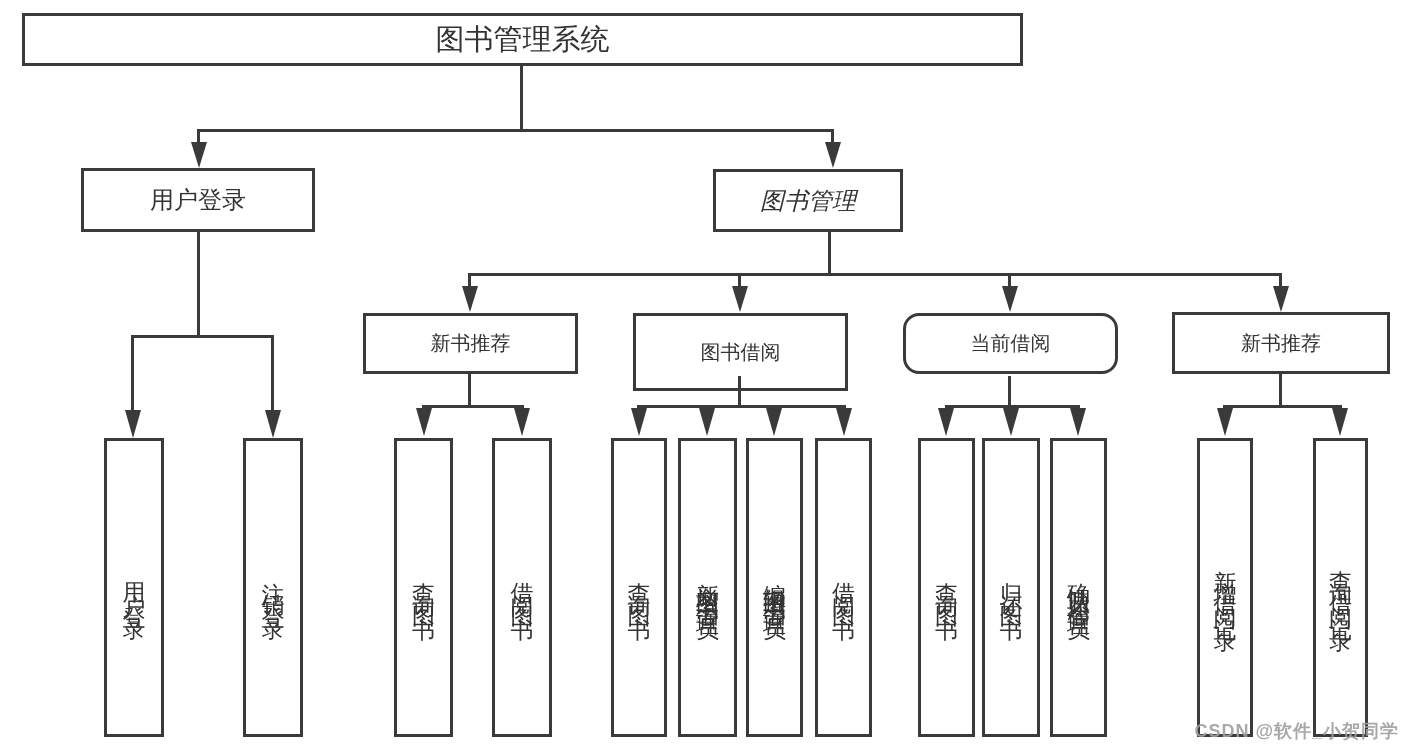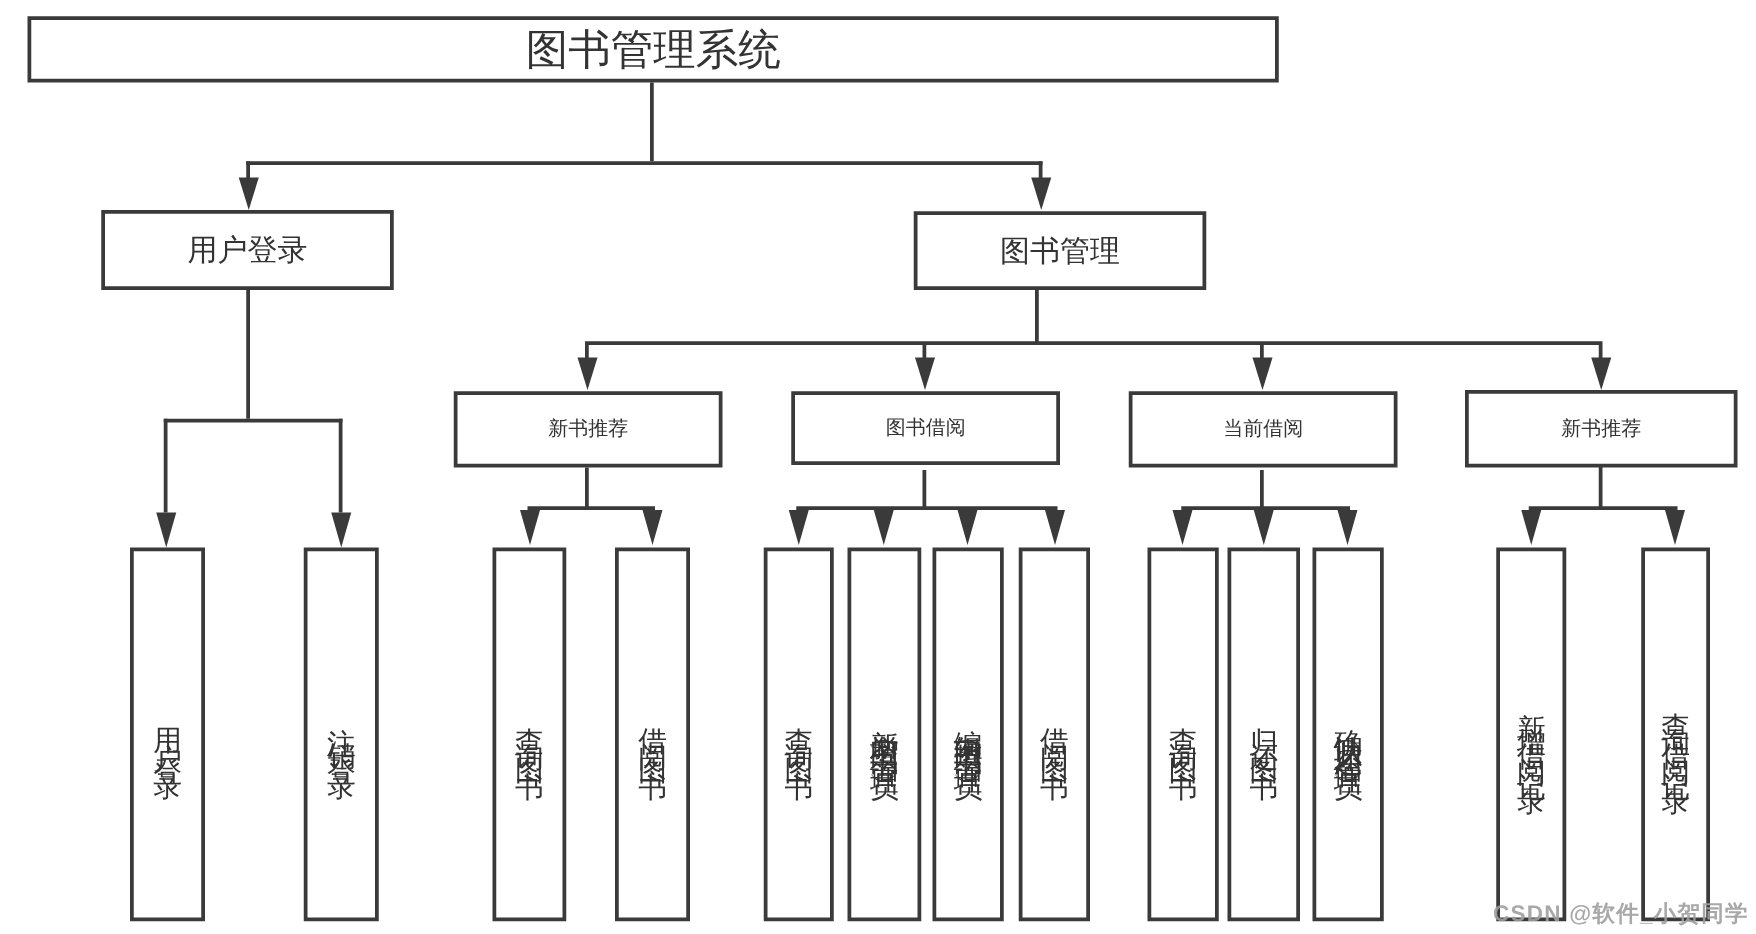--- a/index.html
+++ b/index.html
@@ -11,23 +11,23 @@
     overflow:hidden;
   }
   .node{
     position:absolute;
     box-sizing:border-box;
     border:3px solid #3a3a3a;
     background:#ffffff;
     display:flex;align-items:center;justify-content:center;
     color:#333333;
   }
-  .lvl1{font-size:34px;}
+  .lvl1{font-size:29px;}
   .lvl2{font-size:24px;}
-  .lvl3{font-size:16px;}
+  .lvl3{font-size:20px;}
   .leaf{font-size:23px;}
   .leaf span{
     writing-mode:vertical-rl;
     text-orientation:mixed;
     letter-spacing:12px;
     line-height:1;
     white-space:nowrap;
   }
   .leaf.long span{letter-spacing:5px;}
   .vline{position:absolute;width:3px;background:#3a3a3a;}
@@ -61,21 +61,21 @@
   <div class="vline" style="left:520px;top:66px;height:63px;"></div>
   <div class="hline" style="left:197px;top:129px;width:637px;"></div>
   <div class="vline" style="left:197px;top:129px;height:16px;"></div>
   <div class="arrow" style="left:191px;top:142px;"></div>
   <div class="vline" style="left:831px;top:129px;height:16px;"></div>
   <div class="arrow" style="left:825px;top:142px;"></div>
 
   <div class="node lvl2" style="left:81px;top:168px;width:234px;height:64px;">
     <span>用户登录</span>
   </div>
-  <div class="node lvl2" style="left:731px;top:169px;width:234px;height:63px;">
+  <div class="node lvl2" style="left:713px;top:169px;width:190px;height:63px;font-style:italic;">
     <span>图书管理</span>
   </div>
 
   <div class="vline" style="left:197px;top:232px;height:103px;"></div>
   <div class="hline" style="left:131px;top:335px;width:143px;"></div>
   <div class="vline" style="left:131px;top:335px;height:75px;"></div>
   <div class="arrow lg" style="left:125px;top:410px;"></div>
   <div class="vline" style="left:271px;top:335px;height:75px;"></div>
   <div class="arrow lg" style="left:265px;top:410px;"></div>
 
@@ -86,24 +86,24 @@
   <div class="vline" style="left:738px;top:276px;height:12px;"></div>
   <div class="arrow" style="left:732px;top:286px;"></div>
   <div class="vline" style="left:1008px;top:276px;height:12px;"></div>
   <div class="arrow" style="left:1002px;top:286px;"></div>
   <div class="vline" style="left:1279px;top:276px;height:12px;"></div>
   <div class="arrow" style="left:1273px;top:286px;"></div>
 
   <div class="node lvl3" style="left:363px;top:313px;width:215px;height:61px;">
     <span>新书推荐</span>
   </div>
-  <div class="node lvl3" style="left:633px;top:313px;width:215px;height:59px;">
+  <div class="node lvl3" style="left:633px;top:313px;width:215px;height:78px;">
     <span>图书借阅</span>
   </div>
-  <div class="node lvl3" style="left:903px;top:313px;width:215px;height:61px;">
+  <div class="node lvl3" style="left:903px;top:313px;width:215px;height:61px;border-radius:16px;">
     <span>当前借阅</span>
   </div>
   <div class="node lvl3" style="left:1172px;top:312px;width:218px;height:62px;">
     <span>新书推荐</span>
   </div>
 
   <div class="vline" style="left:468px;top:374px;height:34px;"></div>
   <div class="hline" style="left:422px;top:405px;width:102px;"></div>
   <div class="arrow lg" style="left:416px;top:408px;"></div>
   <div class="arrow lg" style="left:514px;top:408px;"></div>

